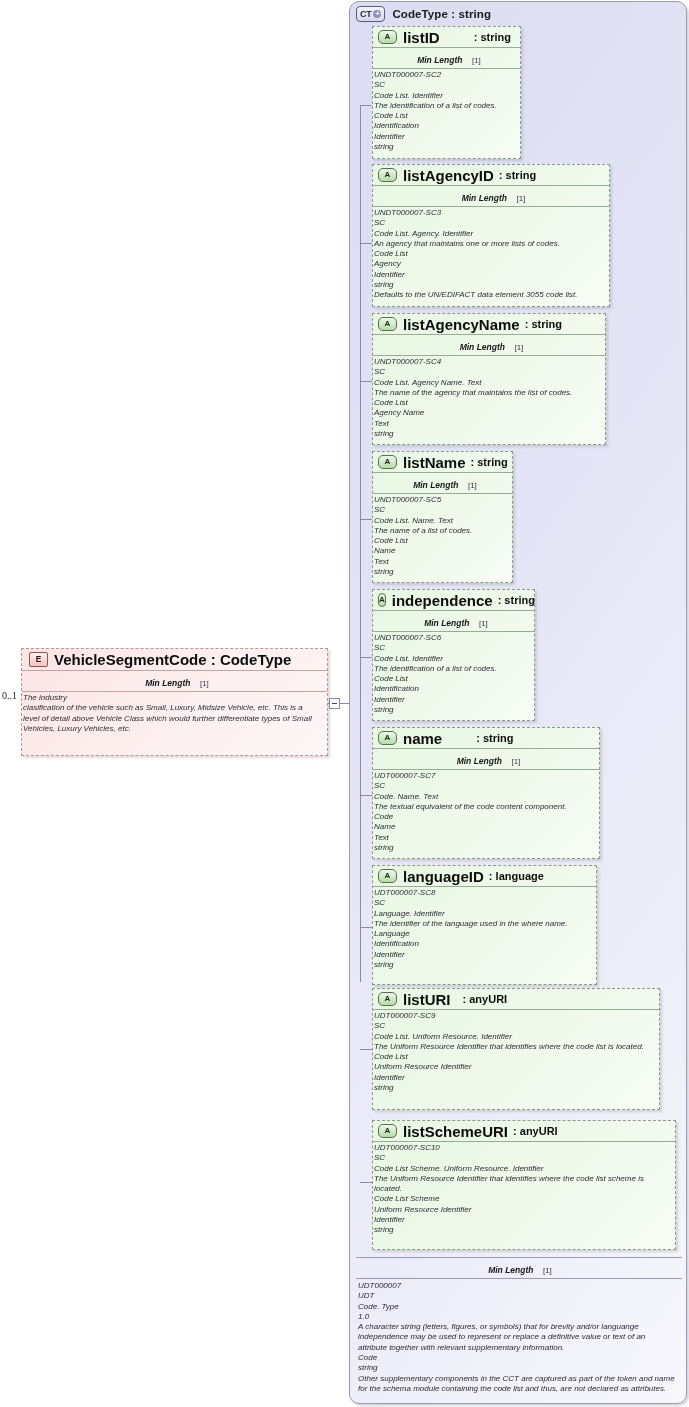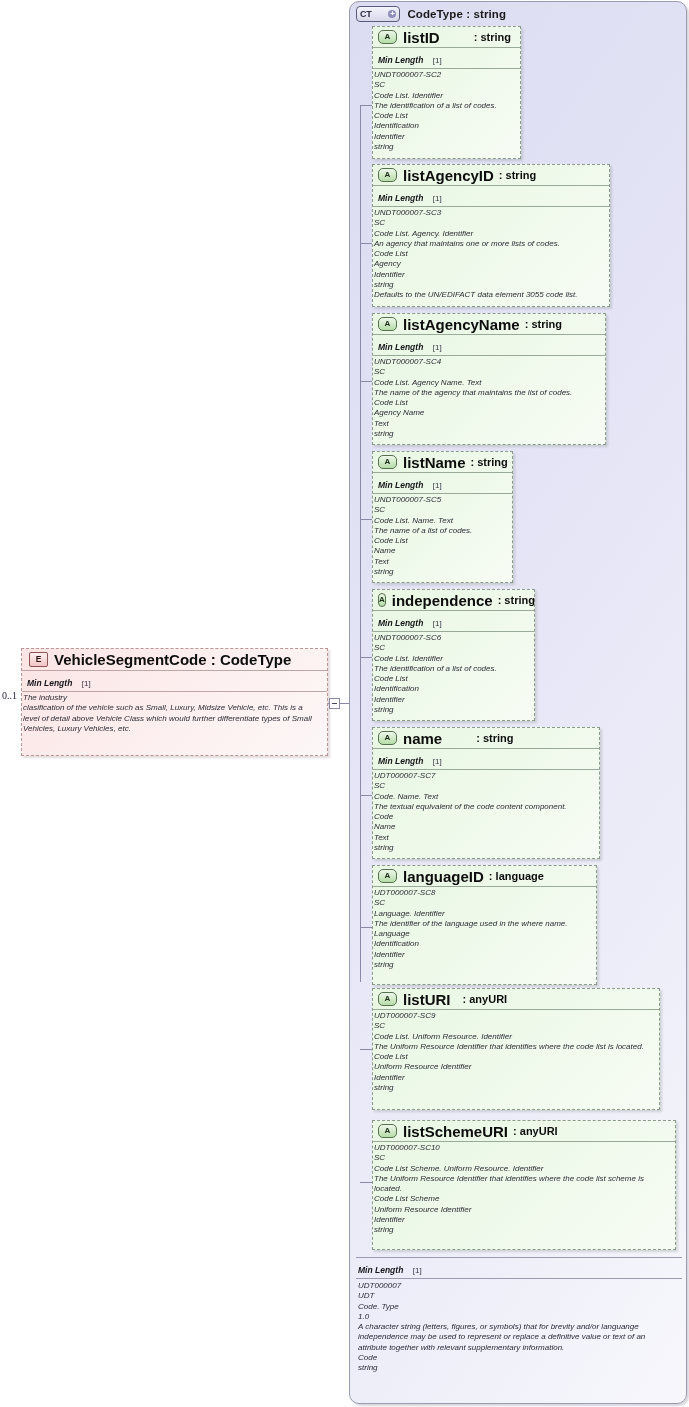--- a/index.html
+++ b/index.html
@@ -36,21 +36,21 @@
     height: 24px;
     display: flex;
     align-items: center;
     padding-left: 6px;
   }
 
   .ct-badge {
     display: inline-flex;
     align-items: center;
     justify-content: center;
-    gap: 16px;
+    gap: 1px;
     height: 14px;
     padding: 0 3px 0 3px;
     border: 1px solid #5b5b7a;
     border-radius: 4px;
     background: linear-gradient(180deg,#f3f3fa 0%, #d8d8ec 100%);
     font-size: 9px;
     font-weight: bold;
     color: #2a2a40;
     letter-spacing: -0.3px;
     line-height: 1;
@@ -131,20 +131,21 @@
   }
   .attr-type.pad-wide { margin-left: 34px; }
   .attr-type.pad-mid  { margin-left: 12px; }
   .attr-type.pad-sm   { margin-left: 5px; }
 
   .facet-row {
     border-top: 1px solid #9aaa98;
     border-bottom: 1px solid #9aaa98;
     padding: 1px 0 1px 5px;
     white-space: nowrap;
+    text-align: center;
   }
   .facet-label {
     font-size: 8.5px;
     font-style: italic;
     font-weight: bold;
     color: #15151a;
   }
   .facet-val {
     font-size: 8px;
     color: #333344;
@@ -457,20 +458,21 @@
       <span class="facet-val">[1]</span>
     </div>
     <div class="doc-lines">
       <div>UDT000007</div>
       <div>UDT</div>
       <div>Code. Type</div>
       <div>1.0</div>
       <div>A character string (letters, figures, or symbols) that for brevity and/or languange independence may be used to represent or replace a definitive value or text of an attribute together with relevant supplementary information.</div>
       <div>Code</div>
       <div>string</div>
+      <div>Other supplementary components in the CCT are captured as part of the token and name for the schema module containing the code list and thus, are not declared as attributes.</div>
     </div>
   </div>
 
 </div>
 
 <div id="cardinality">0..1</div>
 
 <div id="element-box">
   <div class="attr-head">
     <span class="e-badge">E</span>

